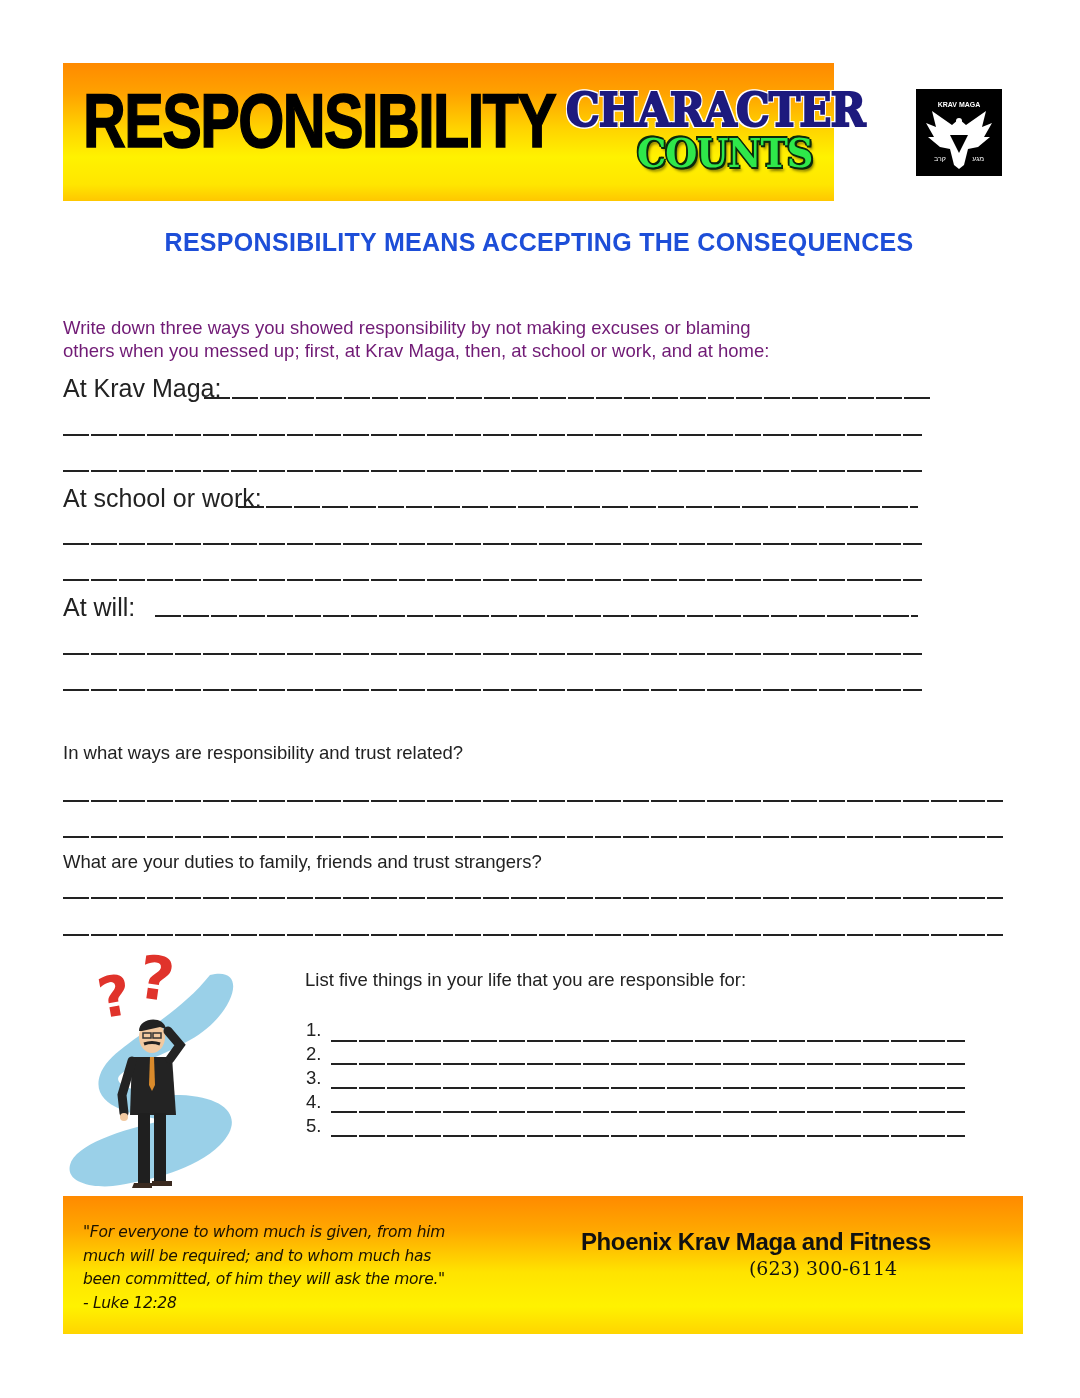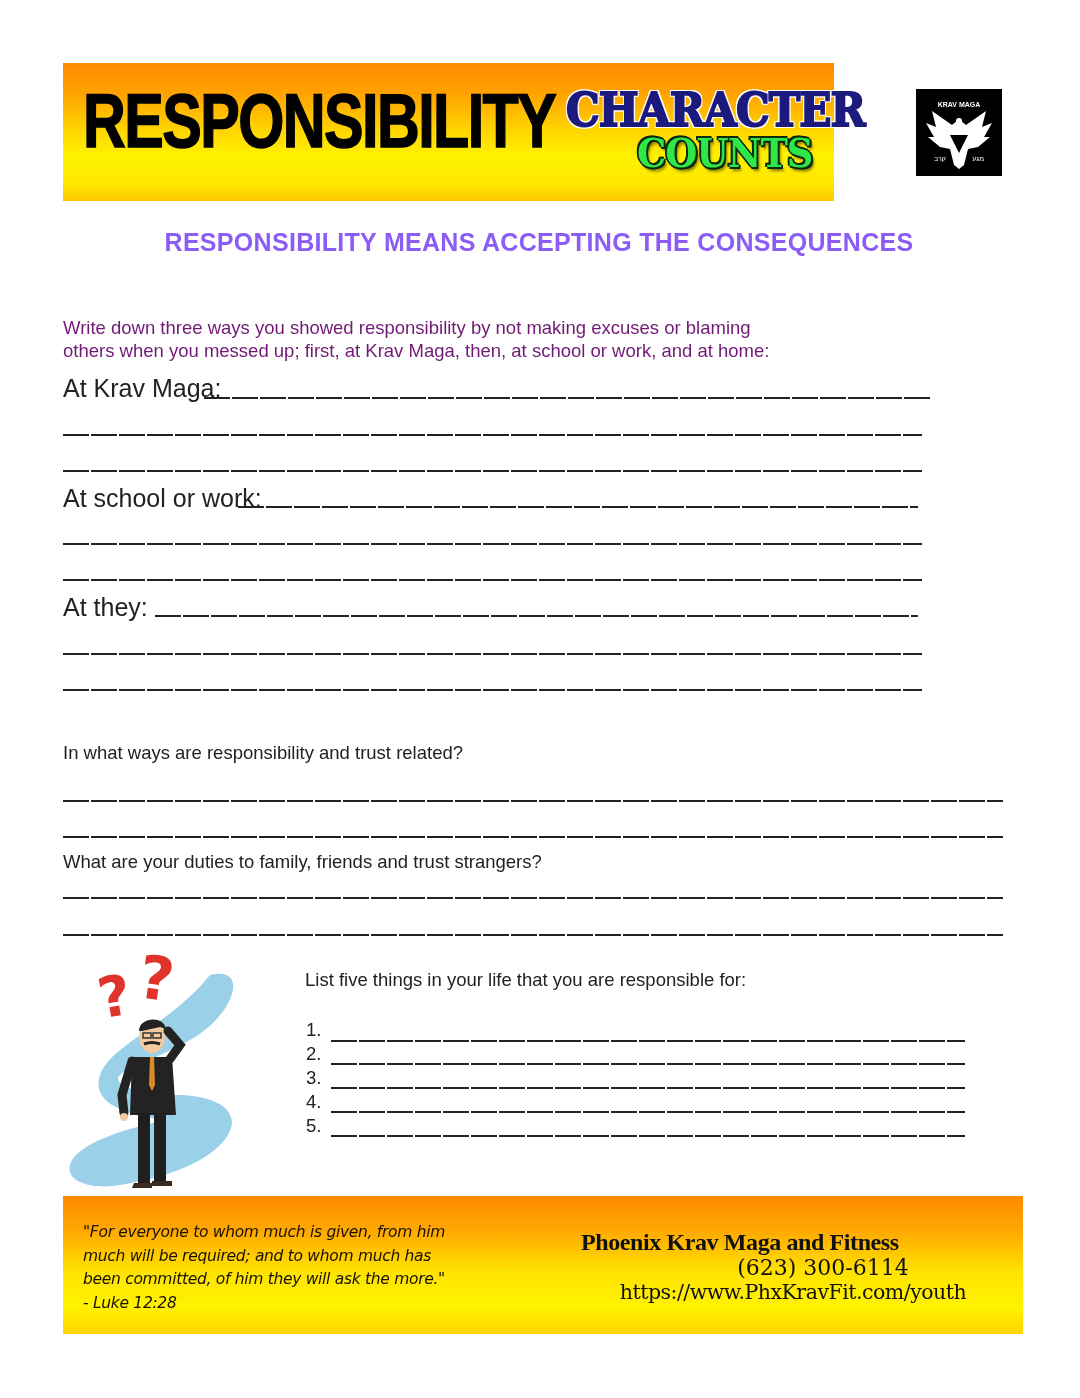--- a/index.html
+++ b/index.html
@@ -34,21 +34,21 @@
   }
   .logo-box {
     position: absolute; left: 853px; top: 26px; width: 86px; height: 87px; background: #000;
   }
   .logo-box .logo-label { position: absolute; top: 12px; left: 0; width: 100%; text-align: center; color: #fff; font-size: 7px; font-weight: 700; }
   .logo-box .logo-foot { position: absolute; bottom: 14px; left: 0; width: 100%; display: flex; justify-content: space-between; padding: 0 18px; color: #fff; font-size: 7px; }
   .logo-box svg { position: absolute; left: 8px; top: 20px; }
 
   .headline {
     position: absolute; left: 63px; top: 226px; width: 952px; text-align: center;
-    font-family: "Liberation Sans", sans-serif; font-weight: 700; font-size: 25px; line-height: 32px; color: #8b5cf6;
+    font-family: "Liberation Sans", sans-serif; font-weight: 700; font-size: 25px; line-height: 32px; color: #1d4ed8;
     letter-spacing: 0.3px;
   }
 
   .body-text { position: absolute; left: 63px; font-size: 18.5px; line-height: 23px; color: #701a75; font-weight: 400; }
   .intro { top: 316px; width: 860px; }
 
   .label { position: absolute; left: 63px; font-size: 25px; line-height: 22px; color: #222; }
 
   .line {
     position: absolute; height: 2px;
@@ -69,22 +69,22 @@
   .footer-right {
     position: absolute; left: 543px; top: 1196px; width: 480px; height: 138px;
     background: linear-gradient(to bottom, #ff8a00 0%, #ffa800 25%, #ffe300 55%, #fff200 80%, #ffd500 100%);
   }
   .quote {
     position: absolute; left: 20px; top: 25px; width: 420px;
     font-family: "DejaVu Sans", sans-serif; font-style: italic; font-size: 15.5px; line-height: 23.5px; color: #1a1200;
     letter-spacing: -0.3px;
   }
   .org { position: absolute; left: 0; width: 100%; text-align: center; color: #111; }
-  .org-name { top: 32px; left: 38px; width: 424px; font-family: Liberation Serif, serif; font-weight: 700; font-size: 24px; line-height: 28px; letter-spacing: -0.4px; text-align: left; }
-  .org-phone { top: 60px; left: 40px; font-family: "DejaVu Serif", serif; font-size: 22px; line-height: 24px; }
+  .org-name { top: 32px; left: 38px; width: 424px; font-family: Liberation Sans, sans-serif; font-weight: 700; font-size: 24px; line-height: 28px; letter-spacing: -0.4px; text-align: left; }
+  .org-phone { top: 60px; left: 40px; font-family: "DejaVu Serif", serif; font-size: 19px; line-height: 24px; }
   .org-url { top: 84px; left: 10px; font-family: "DejaVu Serif", serif; font-size: 20.5px; line-height: 24px; letter-spacing: -0.5px; }
 </style>
 </head>
 <body>
 
 <div class="banner">
   <div class="banner-title">RESPONSIBILITY</div>
   <div class="cc-character">CHARACTER</div>
   <div class="cc-counts">COUNTS</div>
   <div class="logo-box">
@@ -113,21 +113,21 @@
 <div class="label" style="top:377px;">At Krav Maga:</div>
 <div class="line" style="left:204px; top:397px; width:728px;"></div>
 <div class="line" style="left:63px; top:434px; width:859px;"></div>
 <div class="line" style="left:63px; top:470px; width:859px;"></div>
 
 <div class="label" style="top:487px;">At school or work:</div>
 <div class="line" style="left:238px; top:506px; width:680px;"></div>
 <div class="line" style="left:63px; top:543px; width:859px;"></div>
 <div class="line" style="left:63px; top:579px; width:859px;"></div>
 
-<div class="label" style="top:596px;">At they:</div>
+<div class="label" style="top:596px;">At will:</div>
 <div class="line" style="left:155px; top:615px; width:763px;"></div>
 <div class="line" style="left:63px; top:653px; width:859px;"></div>
 <div class="line" style="left:63px; top:689px; width:859px;"></div>
 
 <div class="q" style="top:742px;">In what ways are responsibility and trust related?</div>
 <div class="line" style="left:63px; top:800px; width:940px;"></div>
 <div class="line" style="left:63px; top:836px; width:940px;"></div>
 
 <div class="q" style="top:851px;">What are your duties to family, friends and trust strangers?</div>
 <div class="line" style="left:63px; top:897px; width:940px;"></div>
@@ -169,14 +169,13 @@
   <div class="quote">
     <div>"For everyone to whom much is given, from him</div>
     <div>much will be required; and to whom much has</div>
     <div>been committed, of him they will ask the more."</div>
     <div>- Luke 12:28</div>
   </div>
 </div>
 <div class="footer-right">
   <div class="org org-name">Phoenix Krav Maga and Fitness</div>
   <div class="org org-phone">(623) 300-6114</div>
-  <div class="org org-url">https://www.PhxKravFit.com/youth</div>
 </div>
 
 </body></html>

